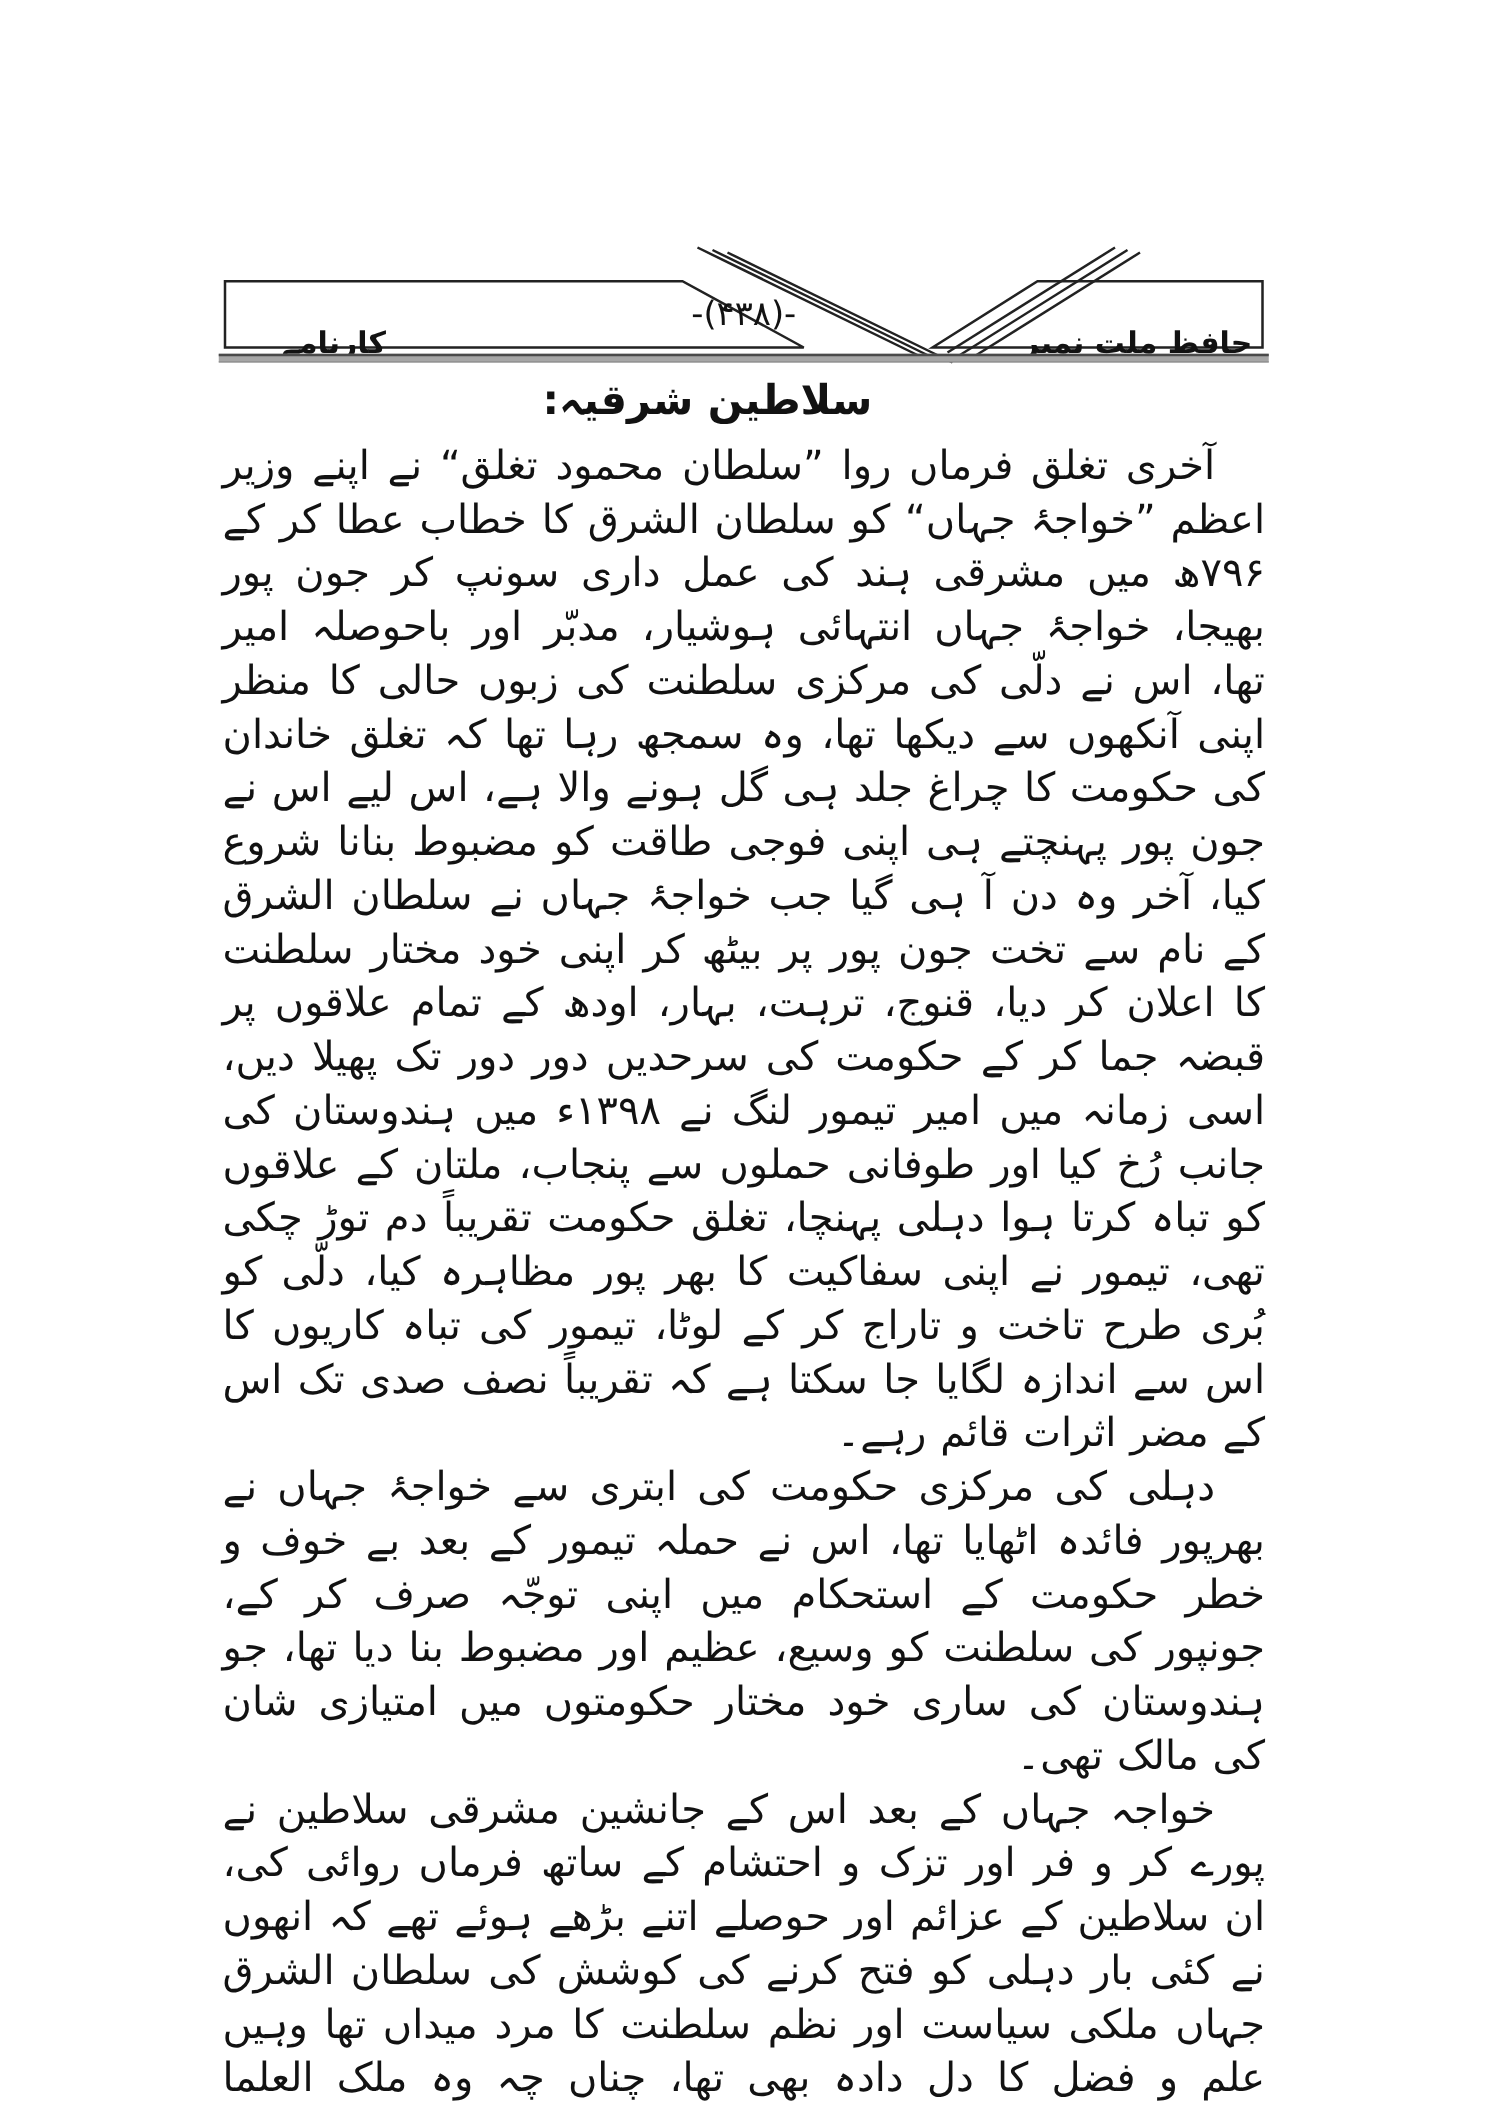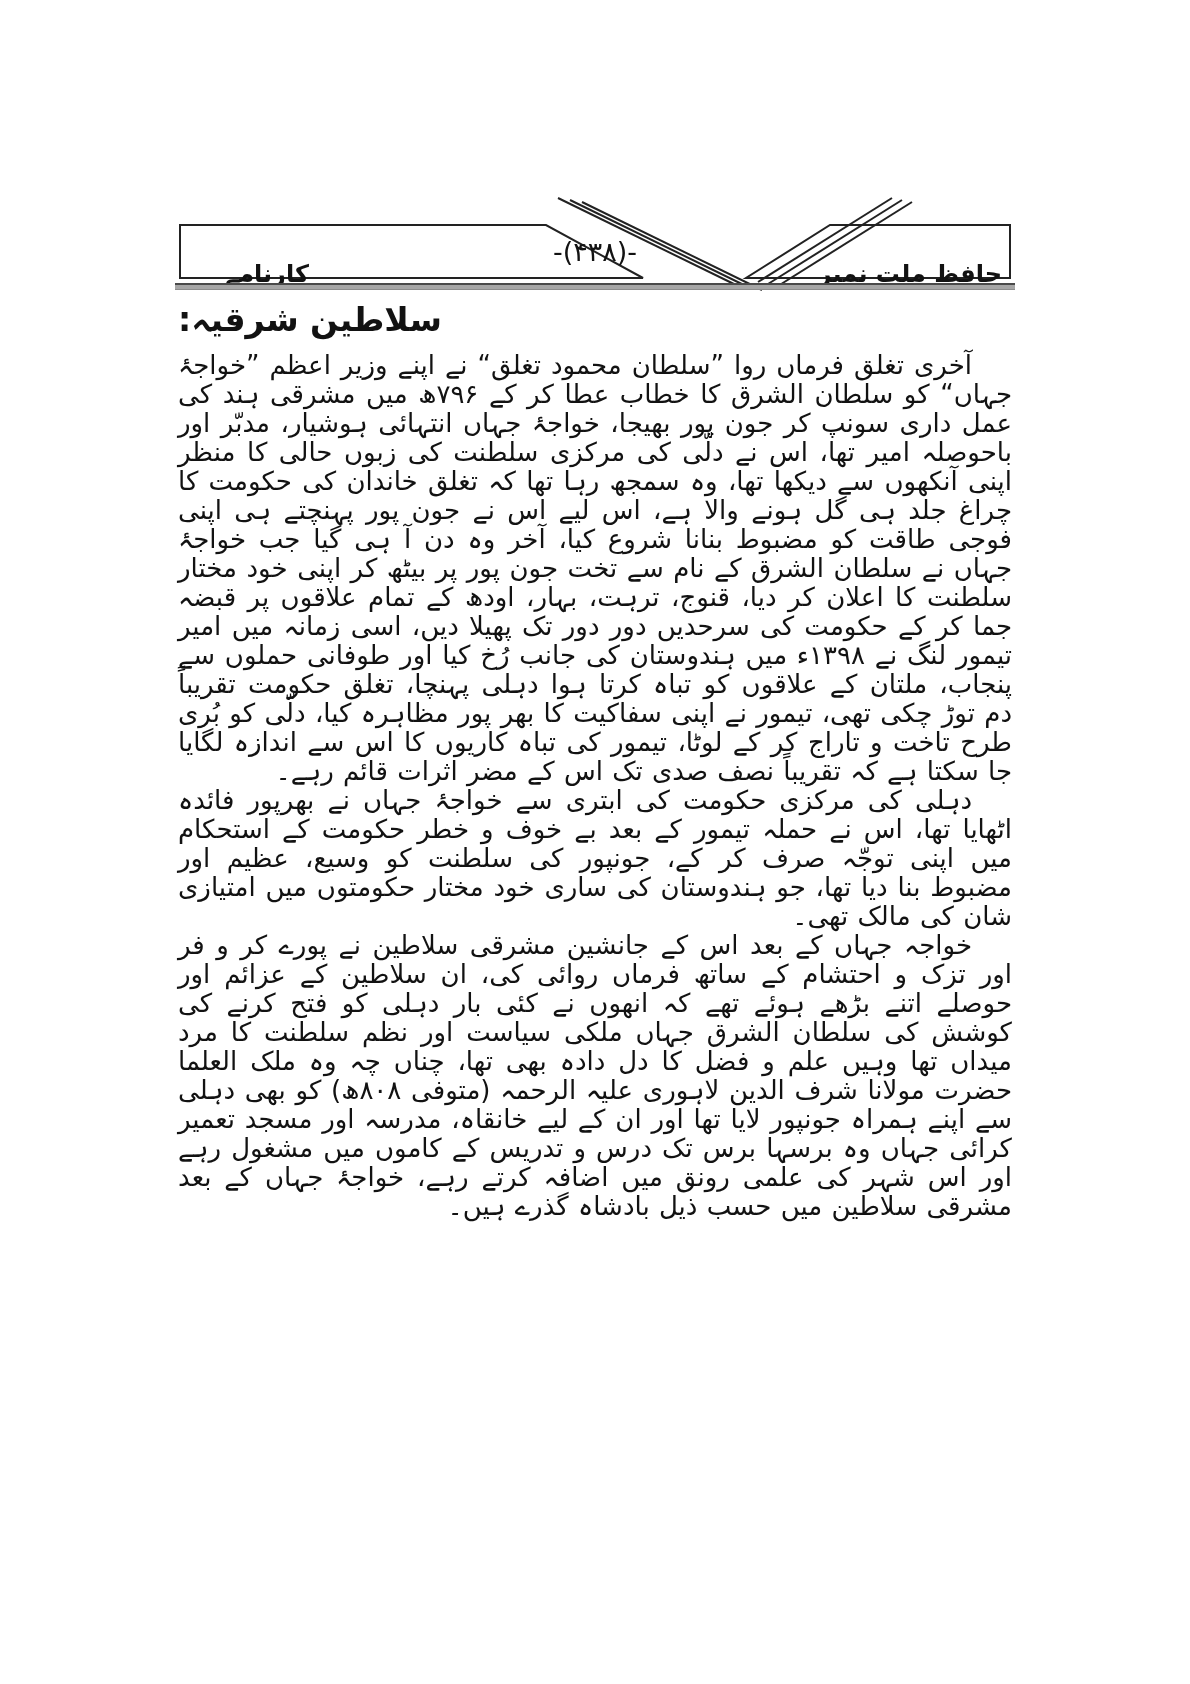--- a/index.html
+++ b/index.html
@@ -37,25 +37,25 @@
     border-top:2px solid #4a4a4a;
     border-bottom:1px solid #8d8d8d;
   }
   
   .content {
     position:absolute; top:294px; right:178px; width:834px;
     direction:rtl;
   }
   .heading {
     font-size:33px; font-weight:bold;
-    text-align:left; margin:6px 58px 12px 0;
+    text-align:center; margin:6px 58px 12px 0;
     white-space:nowrap;
   }
   .para {
-    font-size:26px; line-height:29px;
+    font-size:32px; line-height:43px;
     text-align:justify; text-justify:inter-word;
     text-indent:40px;
     word-spacing:1px;
   }
 </style>
 </head>
 <body>
 
 <div class="page">
 

